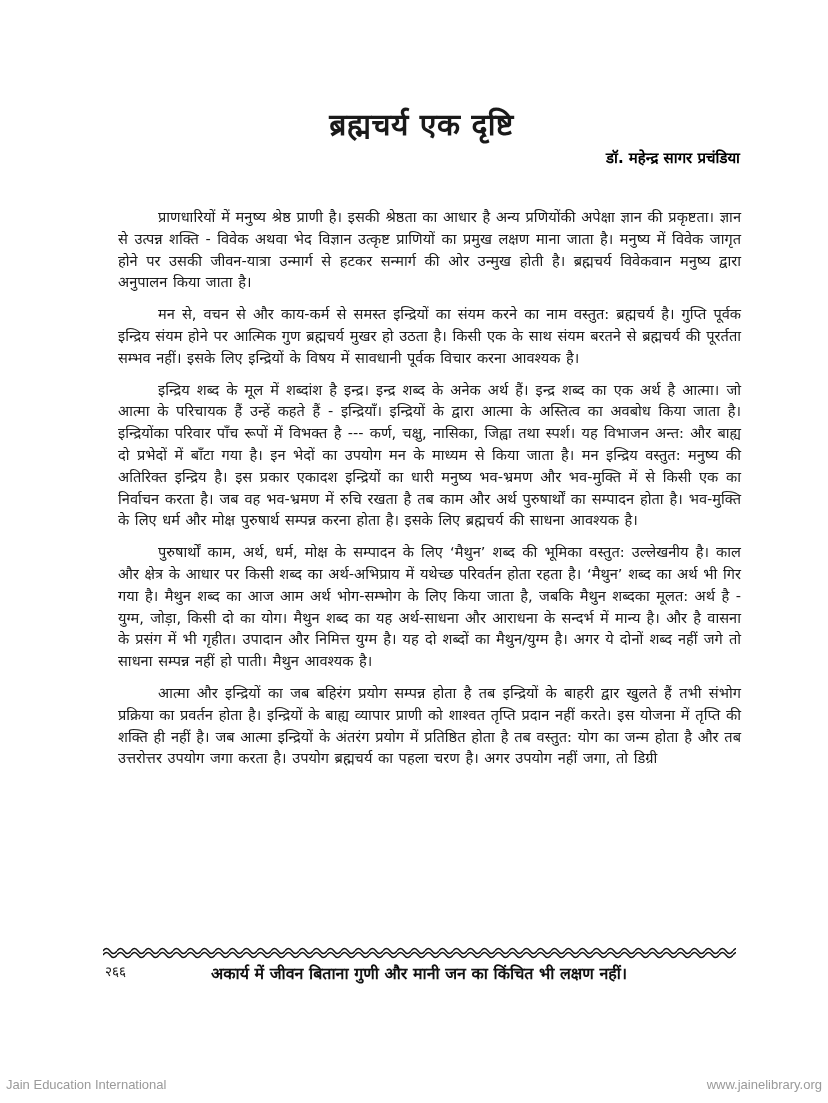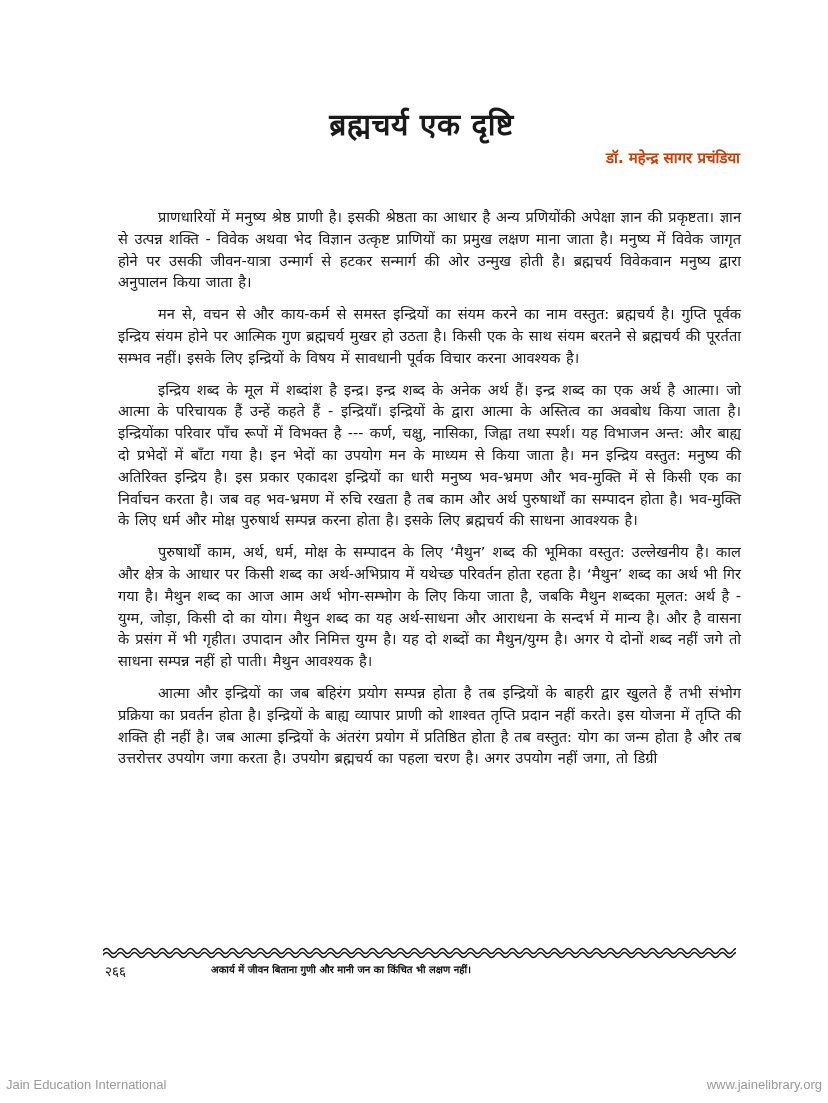--- a/index.html
+++ b/index.html
@@ -32,21 +32,21 @@
       padding-left: 15px;
     }
     .author-block {
       position: absolute;
       right: 88px;
       top: 146px;
       text-align: right;
       font-size: 15px;
       font-weight: bold;
       line-height: 24px;
-      color: #c2410c;
+      color: #000000;
     }
     .body-text {
       position: absolute;
       left: 105px;
       top: 206px;
       width: 636px;
       font-size: 14.6px;
       line-height: 21.8px;
       color: #1a1a1a;
     }
@@ -75,21 +75,21 @@
       position: absolute;
       left: 0;
       top: 0;
       font-weight: normal;
     }
     .footer-quote {
       position: absolute;
       left: 106px;
       top: 0;
       font-weight: bold;
-      font-size: 10px;
+      font-size: 16px;
     }
     .watermark {
       position: absolute;
       top: 1077px;
       font-family: "Liberation Sans", sans-serif;
       font-size: 13px;
       color: #9a9a9a;
     }
     .wm-left { left: 6px; }
     .wm-center { left: 11px; right: 0; text-align: right; margin-top: 40px; }

